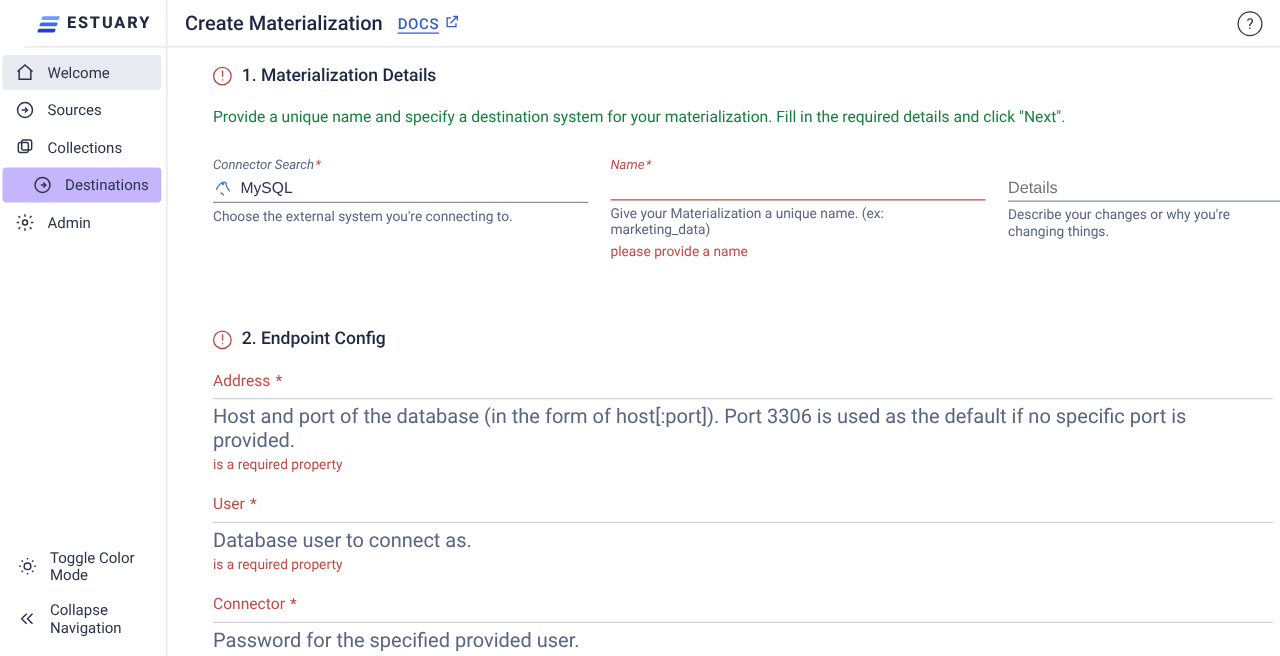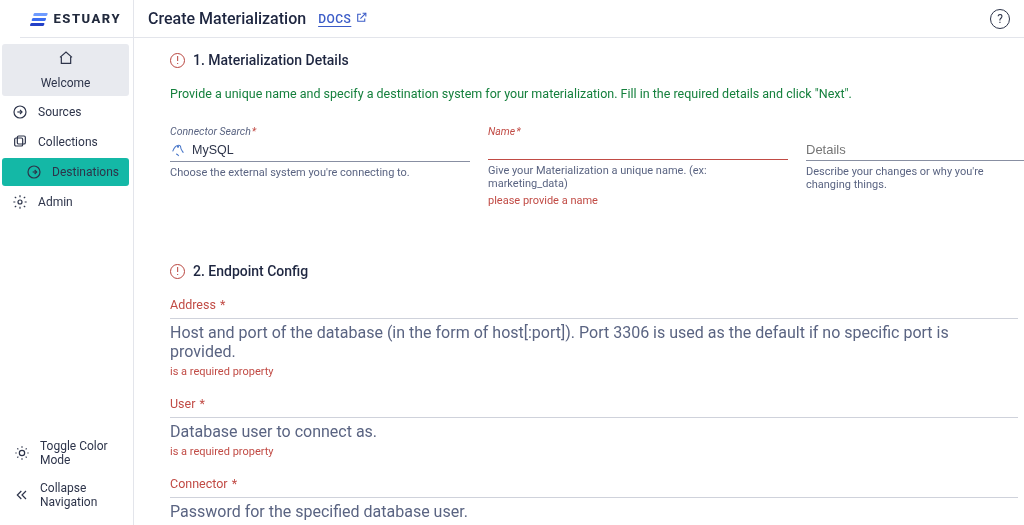--- a/index.html
+++ b/index.html
@@ -57,22 +57,22 @@
 
   .nav { padding: 6px 4px; flex:1; display:flex; flex-direction:column; gap:2px; }
   .nav-item {
     display:flex; align-items:center; gap:10px;
     padding: 6px 10px;
     border-radius: 3px;
     font-size: 12px;
     color:#2d344a;
     cursor:pointer;
   }
-  .nav-item.active { background:#14b8a6;padding-left:24px; }
-  .nav-item.selected { background:#e8eaef;flex-direction:column; }
+  .nav-item.active { background:#c4b5fd;padding-left:24px; }
+  .nav-item.selected { background:#e8eaef; }
   .nav-icon { width:16px; height:16px; color:#2d344a; flex:0 0 16px; }
   .nav-icon svg{width:16px;height:16px;display:block;}
 
   .sidebar-footer { padding:6px 4px 10px; display:flex; flex-direction:column; gap:2px;}
 
   
   .main { flex:1; display:flex; flex-direction:column; min-width:0; }
   .topbar {
     height:38px; flex:0 0 38px;
     border-bottom:1px solid var(--border);
@@ -308,21 +308,21 @@
               <span>User</span><span class="req-star"> *</span>
             </div>
             <div class="ep-desc">Database user to connect as.</div>
             <div class="ep-err">is a required property</div>
           </div>
 
           <div class="ep-field">
             <div class="ep-label">
               <span>Connector</span><span class="req-star"> *</span>
             </div>
-            <div class="ep-desc">Password for the specified database user.</div>
+            <div class="ep-desc">Password for the specified provided user.</div>
             <div class="ep-err">is a required property</div>
           </div>
 
           <div class="ep-field">
             <div class="ep-label">
               <span>Database</span><span class="req-star"> *</span>
             </div>
 
           </div>
         </div>

